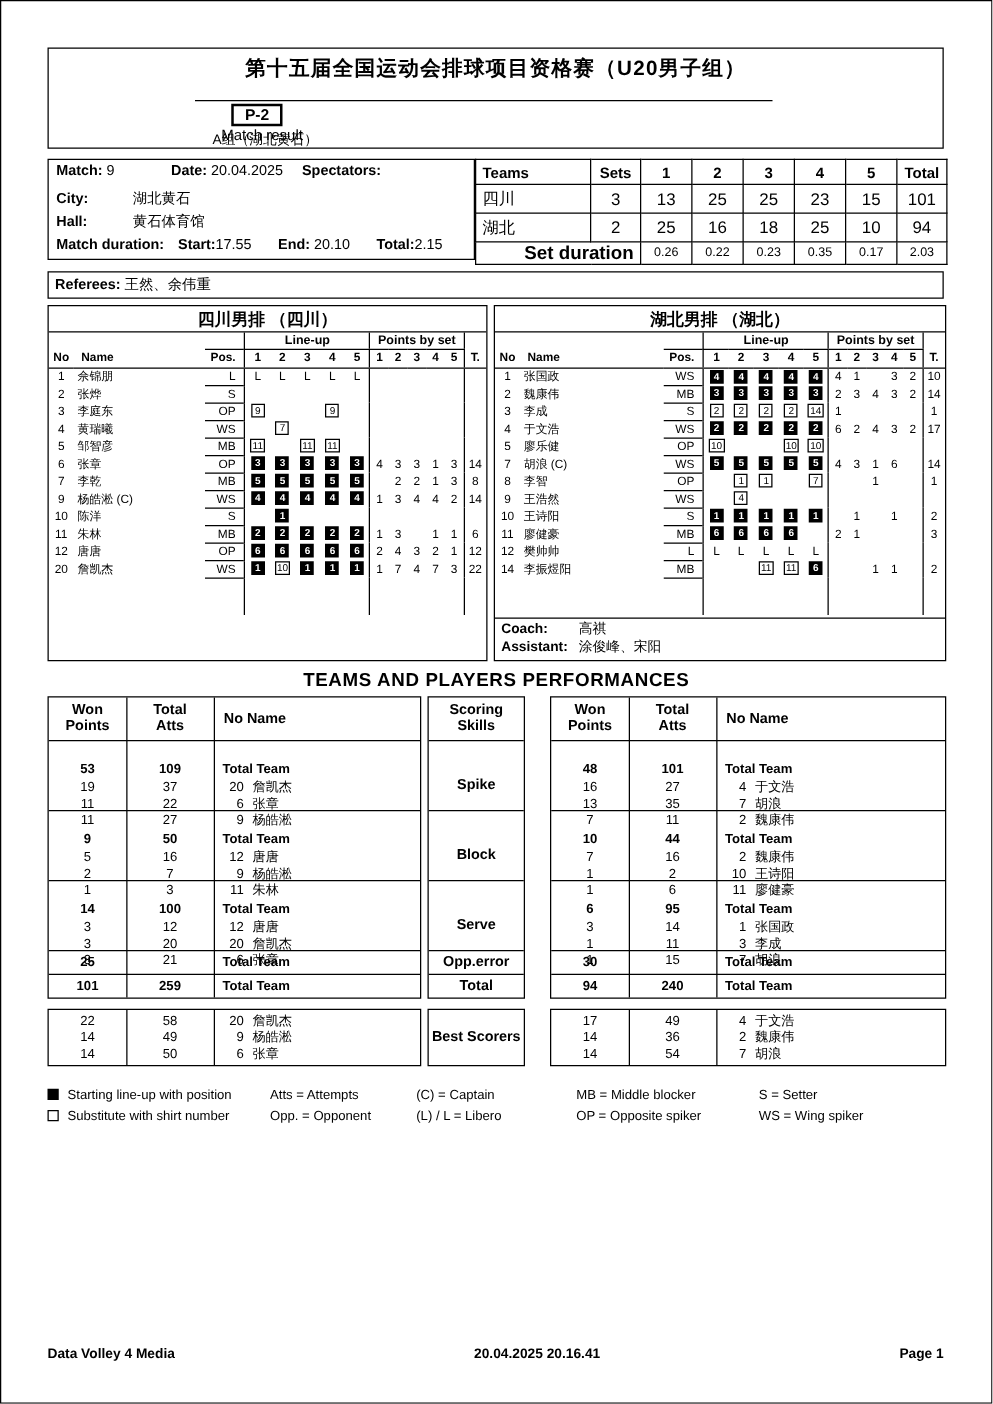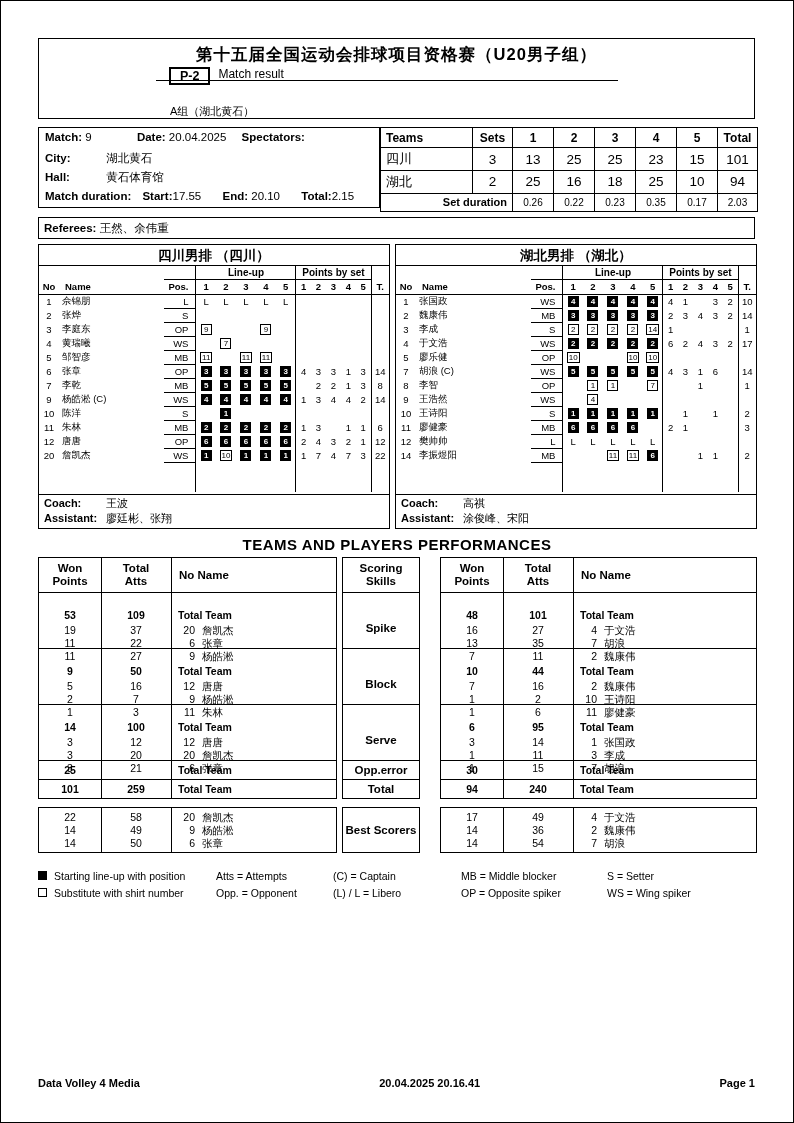--- a/index.html
+++ b/index.html
@@ -6,40 +6,40 @@
   html,body{margin:0;padding:0;background:#fff;}
   .page{position:relative;width:794px;height:1123px;background:#fff;border:1px solid #000;
         font-family:"Liberation Sans","DejaVu Sans",sans-serif;color:#000;overflow:hidden;}
   .abs{position:absolute;}
   b{font-weight:bold;}
 
   
   .title-box{left:37px;top:37px;width:717px;height:81px;border:1px solid #000;}
   .main-title{margin:5px 0 0;text-align:center;font-size:16.5px;font-weight:bold;letter-spacing:1px;}
   .title-rule{position:absolute;left:117px;top:41px;width:462px;border-top:1.5px solid #000;}
-  .p2-row{position:absolute;left:130px;top:28px;display:flex;align-items:flex-start;}
+  .p2-row{position:absolute;left:130px;top:44px;display:flex;align-items:center;flex-direction:column;}
   .p2-box{border:2px solid #000;font-weight:bold;font-size:12.5px;line-height:14px;padding:0 9px;}
   .p2-label{margin-left:8px;font-size:12px;}
   .group-line{position:absolute;left:131px;top:65px;font-size:11px;}
 
   
   .mi-box{left:37px;top:126px;width:342px;height:81px;border:1px solid #000;font-size:11.5px;}
   .mi-row{position:absolute;left:6px;right:2px;white-space:nowrap;}
   .w46{display:inline-block;width:46px;}
 
   
   .score-box{left:379px;top:126px;width:377px;height:85px;}
   table.score{width:100%;height:100%;border-collapse:collapse;table-layout:fixed;border-radius:21px;}
   .score td{border:1px solid #000;text-align:center;padding:0;}
   .score .hdr td{font-weight:bold;font-size:12px;height:20px;}
   .score .hdr td.tname{text-align:left;padding-left:5px;}
   .score .trow td{font-size:13.5px;height:22px;}
   .score .trow td.tname{text-align:left;padding-left:5px;font-size:13px;}
   .score .drow td{font-size:10px;height:18px;}
-  .score .drow td.dlabel{font-weight:bold;font-size:11px;text-align:right;padding-right:5px;}
+  .score .drow td.dlabel{font-weight:bold;font-size:15px;text-align:right;padding-right:5px;}
 
   
   .ref-bar{left:37px;top:216px;width:717px;height:22px;border:1px solid #000;
            font-size:11.5px;line-height:20px;padding-left:5px;white-space:nowrap;}
 
   
   .roster{top:243px;height:285px;border:1px solid #000;}
   .roster.t0{left:37px;width:352px;}
   .roster.t1{left:394px;width:362px;}
   .r-title{height:21px;line-height:21px;border-bottom:1px solid #000;text-align:center;font-weight:bold;font-size:13.5px;}
@@ -459,24 +459,20 @@
             <td class="lu"></td>
             <td class="pt gb"></td>
             <td class="pt"></td>
             <td class="pt"></td>
             <td class="pt"></td>
             <td class="pt"></td>
             <td class="tt gb"></td>
           </tr>
         </tbody>
     </table>
-    <div class="coach-bar">
-      <div class="row"><span class="lbl">Coach:</span><span>王波</span></div>
-      <div class="row"><span class="lbl">Assistant:</span><span>廖廷彬、张翔</span></div>
-    </div>
   </div>
 
   <div class="abs roster t1">
     <div class="r-title">湖北男排 （湖北）</div>
     <table class="rtab">
       <colgroup>
         <col style="width:20px">
           <col>
           <col style="width:32px">
         <col style="width:20px">

